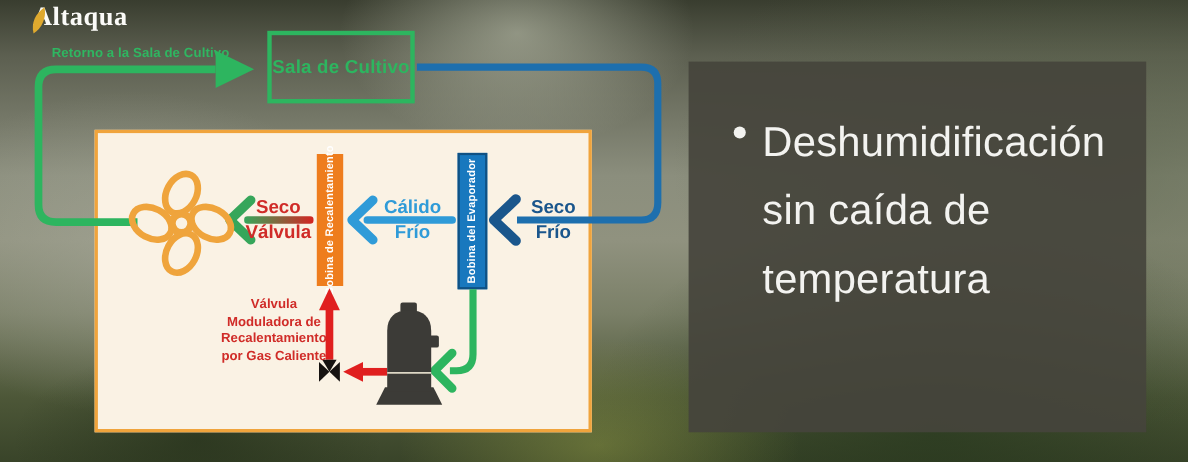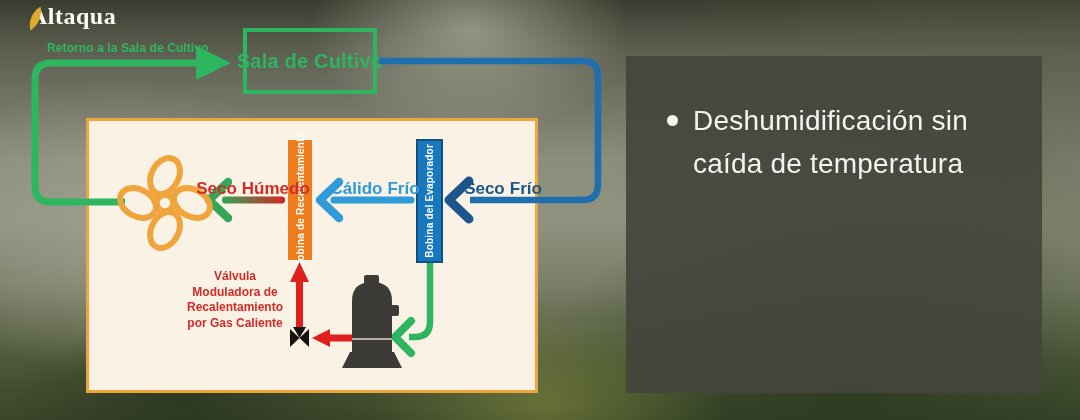--- a/index.html
+++ b/index.html
@@ -22,53 +22,53 @@
   .logo { position:absolute; left:30px; top:3px; height:30px; }
   .logo .leaf { position:absolute; left:-3px; top:3px; z-index:2; }
   .logo .logo-text { position:relative; z-index:1; font-family:"Liberation Serif", serif;
     font-size:24px; font-weight:600; color:#fbfbf8; letter-spacing:.5px; }
 
   
   .return-label { position:absolute; left:47px; top:41px; font-size:12px; font-weight:600;
     color:#2fb661; letter-spacing:.1px; white-space:nowrap; }
   .room-box { position:absolute; left:243px; top:28px; width:134px; height:66px;
     border:4px solid #2db55f; display:flex; align-items:center; justify-content:center; }
-  .room-box span { color:#2db55f; font-size:20px; font-weight:600; letter-spacing:.2px; white-space:nowrap; }
+  .room-box span { color:#2db55f; font-size:17px; font-weight:600; letter-spacing:.2px; white-space:nowrap; }
 
   
   .diagram-box { position:absolute; left:86px; top:118px; width:452px; height:275px;
     background:#faf2e4; border:3.5px solid #f0a43c; }
 
   
   .coil { position:absolute; display:flex; align-items:center; justify-content:center; z-index:4; }
   .coil-reheat { left:288px; top:140px; width:24px; height:120px; background:#ee7d1d; }
   .coil-evap   { left:416px; top:139px; width:27px; height:124px; background:#1878be; border:2px solid #0f5184; }
   .vtext { writing-mode:vertical-rl; transform:rotate(180deg); color:#fff; font-size:10px;
     font-weight:600; letter-spacing:.2px; white-space:nowrap; }
 
   
-  .flow-label { position:absolute; transform:translateX(-50%); display:flex; flex-direction:row;
+  .flow-label { position:absolute; transform:translateX(-50%); display:flex; flex-direction:column;
     align-items:center; gap:5px; font-size:17px; font-weight:700; line-height:17px; z-index:6; white-space:nowrap; }
   .dry-warm   { left:253px; top:180px; color:#d02c28; }
   .humid-cold { left:375px; top:180px; color:#2f9bd8; }
   .dry-cold   { left:503px; top:180px; color:#1a568c; }
 
-  .valve-label { position:absolute; left:179px; top:269px; width:112px; text-align:center;
+  .valve-label { position:absolute; left:193px; top:269px; width:112px; text-align:center;
     font-size:12px; font-weight:600; line-height:15.5px; color:#d02c28; z-index:6; }
 
   
   .overlay { position:absolute; inset:0; z-index:5; pointer-events:none; }
 
   
   .info-panel { position:absolute; left:626px; top:56px; width:416px; height:337px;
     background:rgba(69,68,60,.92); z-index:2; }
   .bullets { list-style:none; padding:43px 26px 0 41px; }
   .bullet-item { display:flex; gap:15px; }
   .bullet-dot { flex:none; width:11px; height:11px; border-radius:50%; background:#f3f3f0; margin-top:16px; }
-  .bullet-text { font-size:28px; line-height:43px; color:#f3f3f0; letter-spacing:.2px; }
+  .bullet-text { font-size:38px; line-height:62px; color:#f3f3f0; letter-spacing:.2px; }
 </style>
 </head>
 <body>
 
 <div class="stage">
   <div class="bg"></div>
 
   <div class="logo">
     <svg class="leaf" width="19" height="27" viewBox="0 0 19 27">
       <path d="M13.5 0.5 C 5.5 6 1 14.5 3.5 24.5 C 11 19.5 15.5 10 13.5 0.5 Z" fill="#dfa92e"></path>
@@ -95,21 +95,21 @@
 
   <div class="coil coil-reheat">
     <span class="vtext">Bobina de Recalentamiento</span>
   </div>
   <div class="coil coil-evap">
     <span class="vtext">Bobina del Evaporador</span>
   </div>
 
   <div class="flow-label dry-warm">
     <span>Seco</span>
-    <span>Húmedo</span>
+    <span>Válvula</span>
   </div>
   <div class="flow-label humid-cold">
     <span>Cálido</span>
     <span>Frío</span>
   </div>
   <div class="flow-label dry-cold">
     <span>Seco</span>
     <span>Frío</span>
   </div>
 

